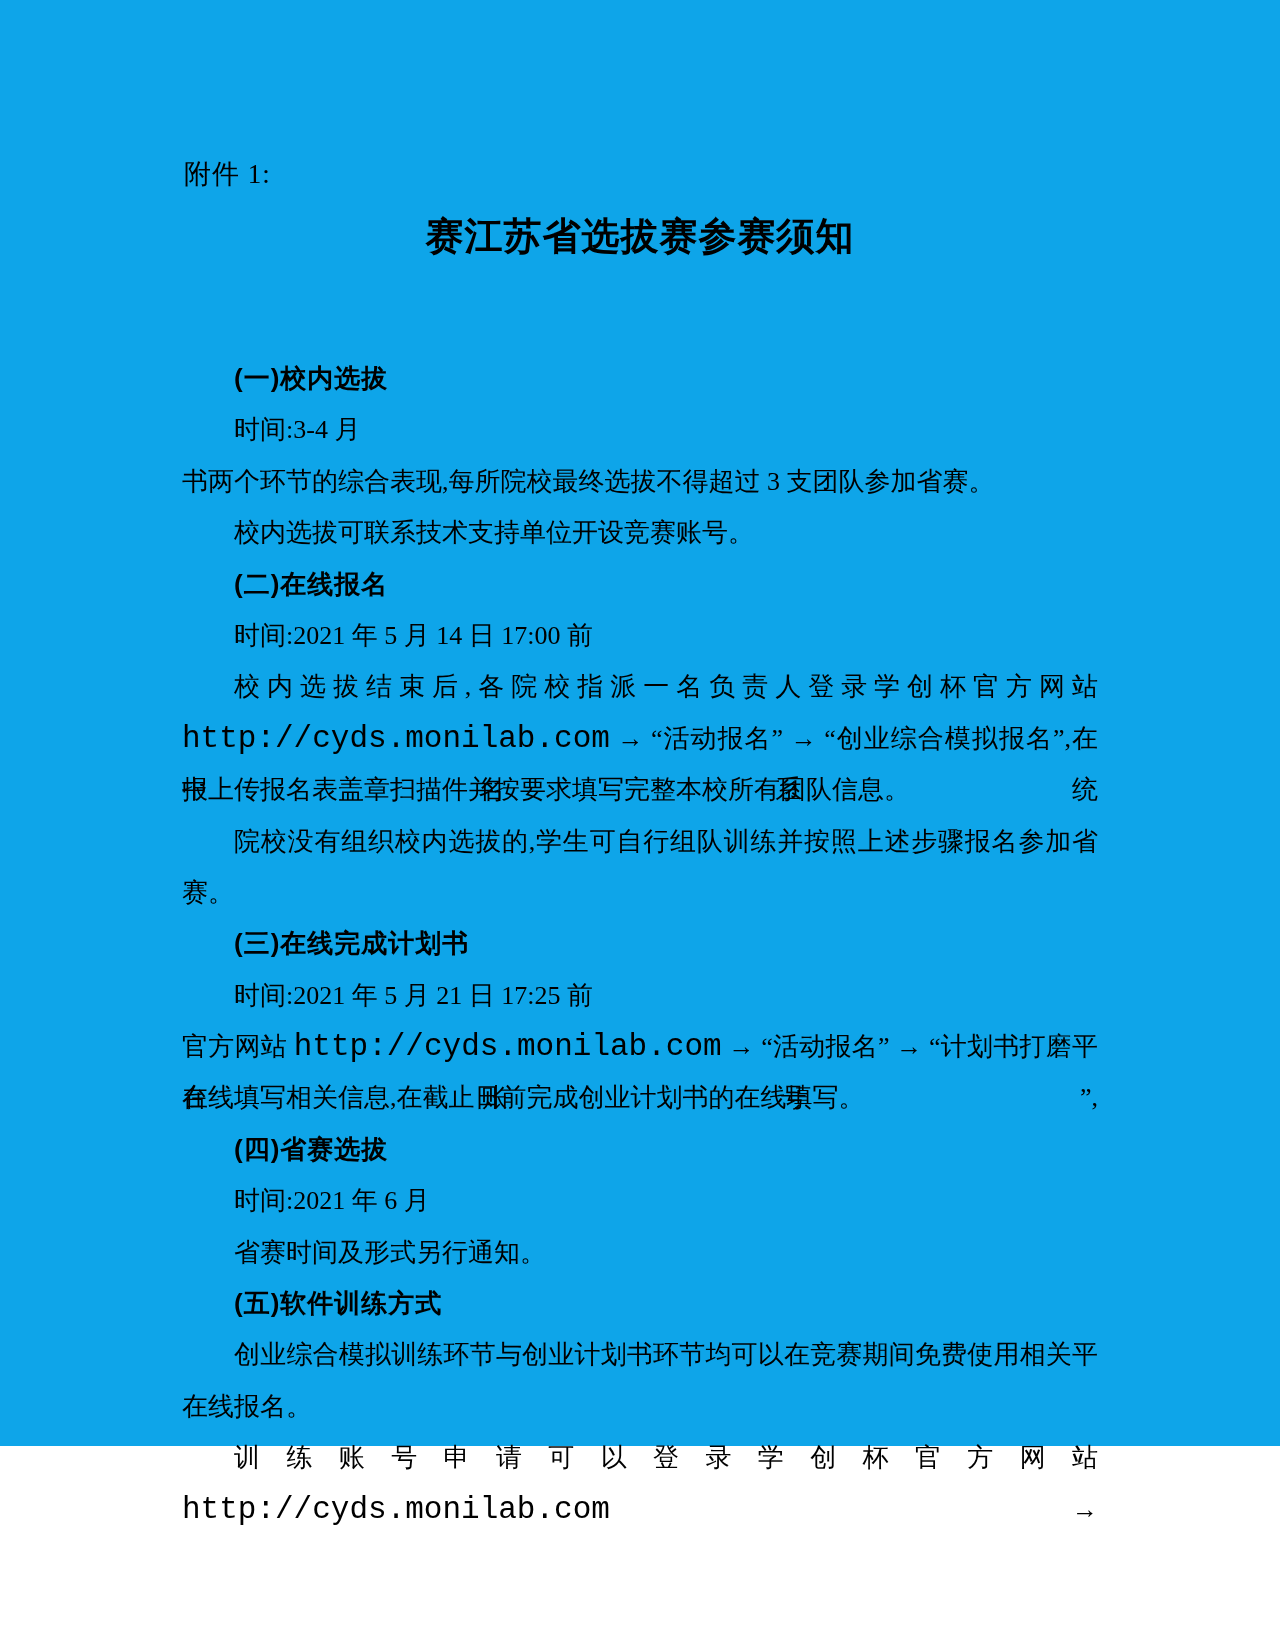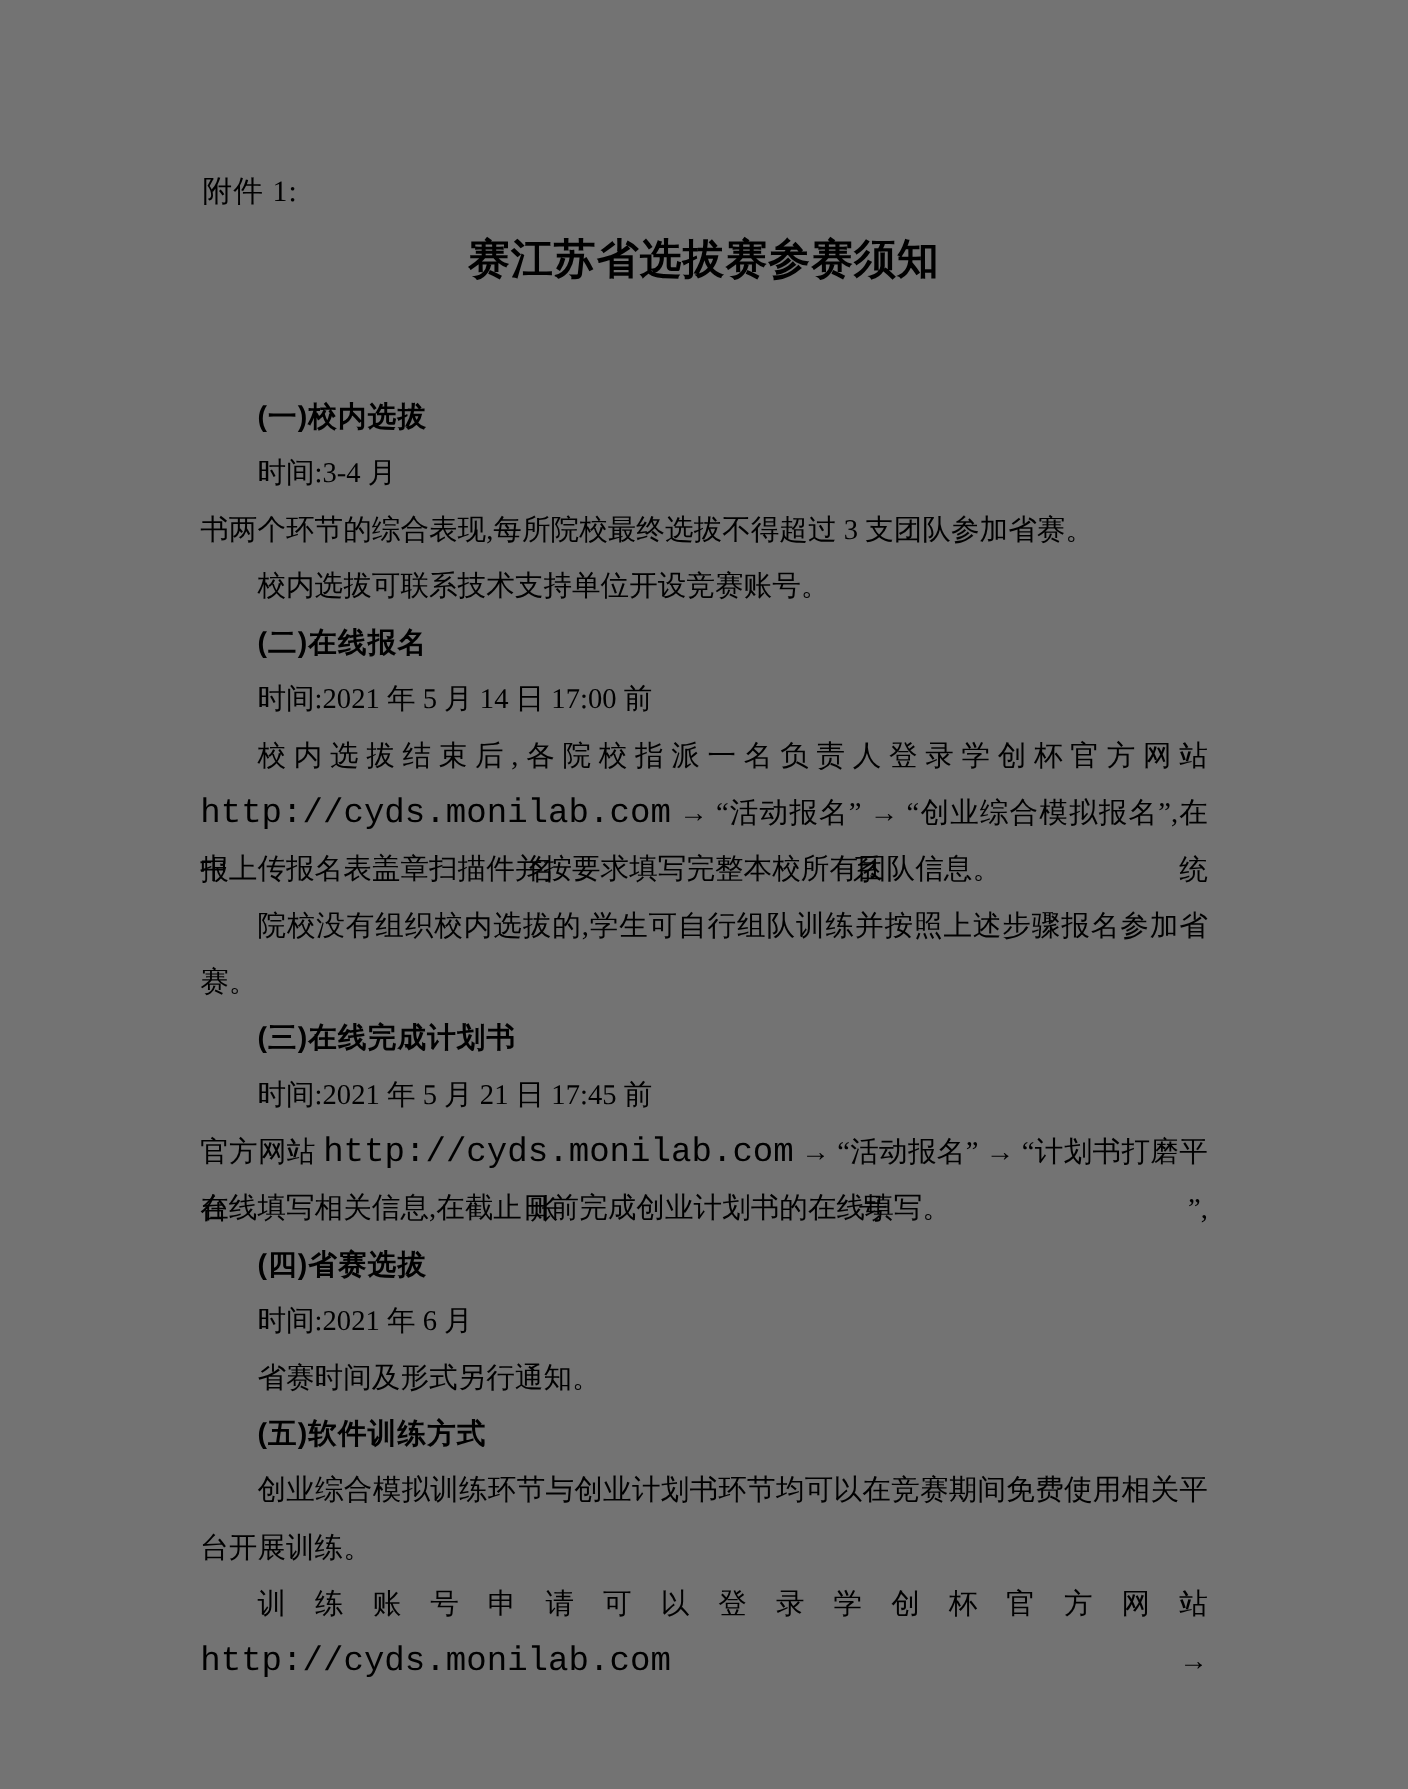--- a/index.html
+++ b/index.html
@@ -11,22 +11,22 @@
     width: 1280px;
     height: 1626px;
     position: relative;
     overflow: hidden;
     color: #000000;
     font-family: "Liberation Serif", "DejaVu Serif", serif;
   }
   .page {
     position: absolute;
     left: 0; top: 0;
-    width: 1280px; height: 1626px;
-    background: #737373;
+    width: 1280px; height: 1446px;
+    background: #0ea5e9;
   }
   .attachment {
     position: absolute;
     left: 184px;
     top: 156px;
     font-size: 27px;
     line-height: 36px;
     letter-spacing: 1px;
   }
   .title-block {
@@ -93,25 +93,25 @@
       <div class="line p-flush"><span>书两个环节的综合表现,每所院校最终选拔不得超过 3 支团队参加省赛。</span></div>
       <div class="line p-indent"><span>校内选拔可联系技术支持单位开设竞赛账号。</span></div>
       <div class="line h2"><span>(二)在线报名</span></div>
       <div class="line p-indent"><span>时间:2021 年 5 月 14 日 17:00 前</span></div>
       <div class="line p-indent just"><span>校内选拔结束后,各院校指派一名负责人登录学创杯官方网站</span></div>
       <div class="line p-flush just"><span class="mono">http://cyds.monilab.com</span><span> → “活动报名” → “创业综合模拟报名”,在报名系统</span></div>
       <div class="line p-flush"><span>中上传报名表盖章扫描件并按要求填写完整本校所有团队信息。</span></div>
       <div class="line p-indent just"><span>院校没有组织校内选拔的,学生可自行组队训练并按照上述步骤报名参加省</span></div>
       <div class="line p-flush"><span>赛。</span></div>
       <div class="line h2"><span>(三)在线完成计划书</span></div>
-      <div class="line p-indent"><span>时间:2021 年 5 月 21 日 17:45 前</span></div>
+      <div class="line p-indent"><span>时间:2021 年 5 月 21 日 17:25 前</span></div>
       <div class="line p-flush just"><span>官方网站 </span><span class="mono">http://cyds.monilab.com</span><span> → “活动报名” → “计划书打磨平台账号”,</span></div>
       <div class="line p-flush"><span>在线填写相关信息,在截止日前完成创业计划书的在线填写。</span></div>
       <div class="line h2"><span>(四)省赛选拔</span></div>
       <div class="line p-indent"><span>时间:2021 年 6 月</span></div>
       <div class="line p-indent"><span>省赛时间及形式另行通知。</span></div>
       <div class="line h2"><span>(五)软件训练方式</span></div>
       <div class="line p-indent just"><span>创业综合模拟训练环节与创业计划书环节均可以在竞赛期间免费使用相关平</span></div>
-      <div class="line p-flush"><span>台开展训练。</span></div>
+      <div class="line p-flush"><span>在线报名。</span></div>
       <div class="line p-indent just"><span>训练账号申请可以登录学创杯官方网站 </span><span class="mono">http://cyds.monilab.com</span><span class="bold"> → </span></div>
     </div>
 
 </div>
 
 </body></html>

